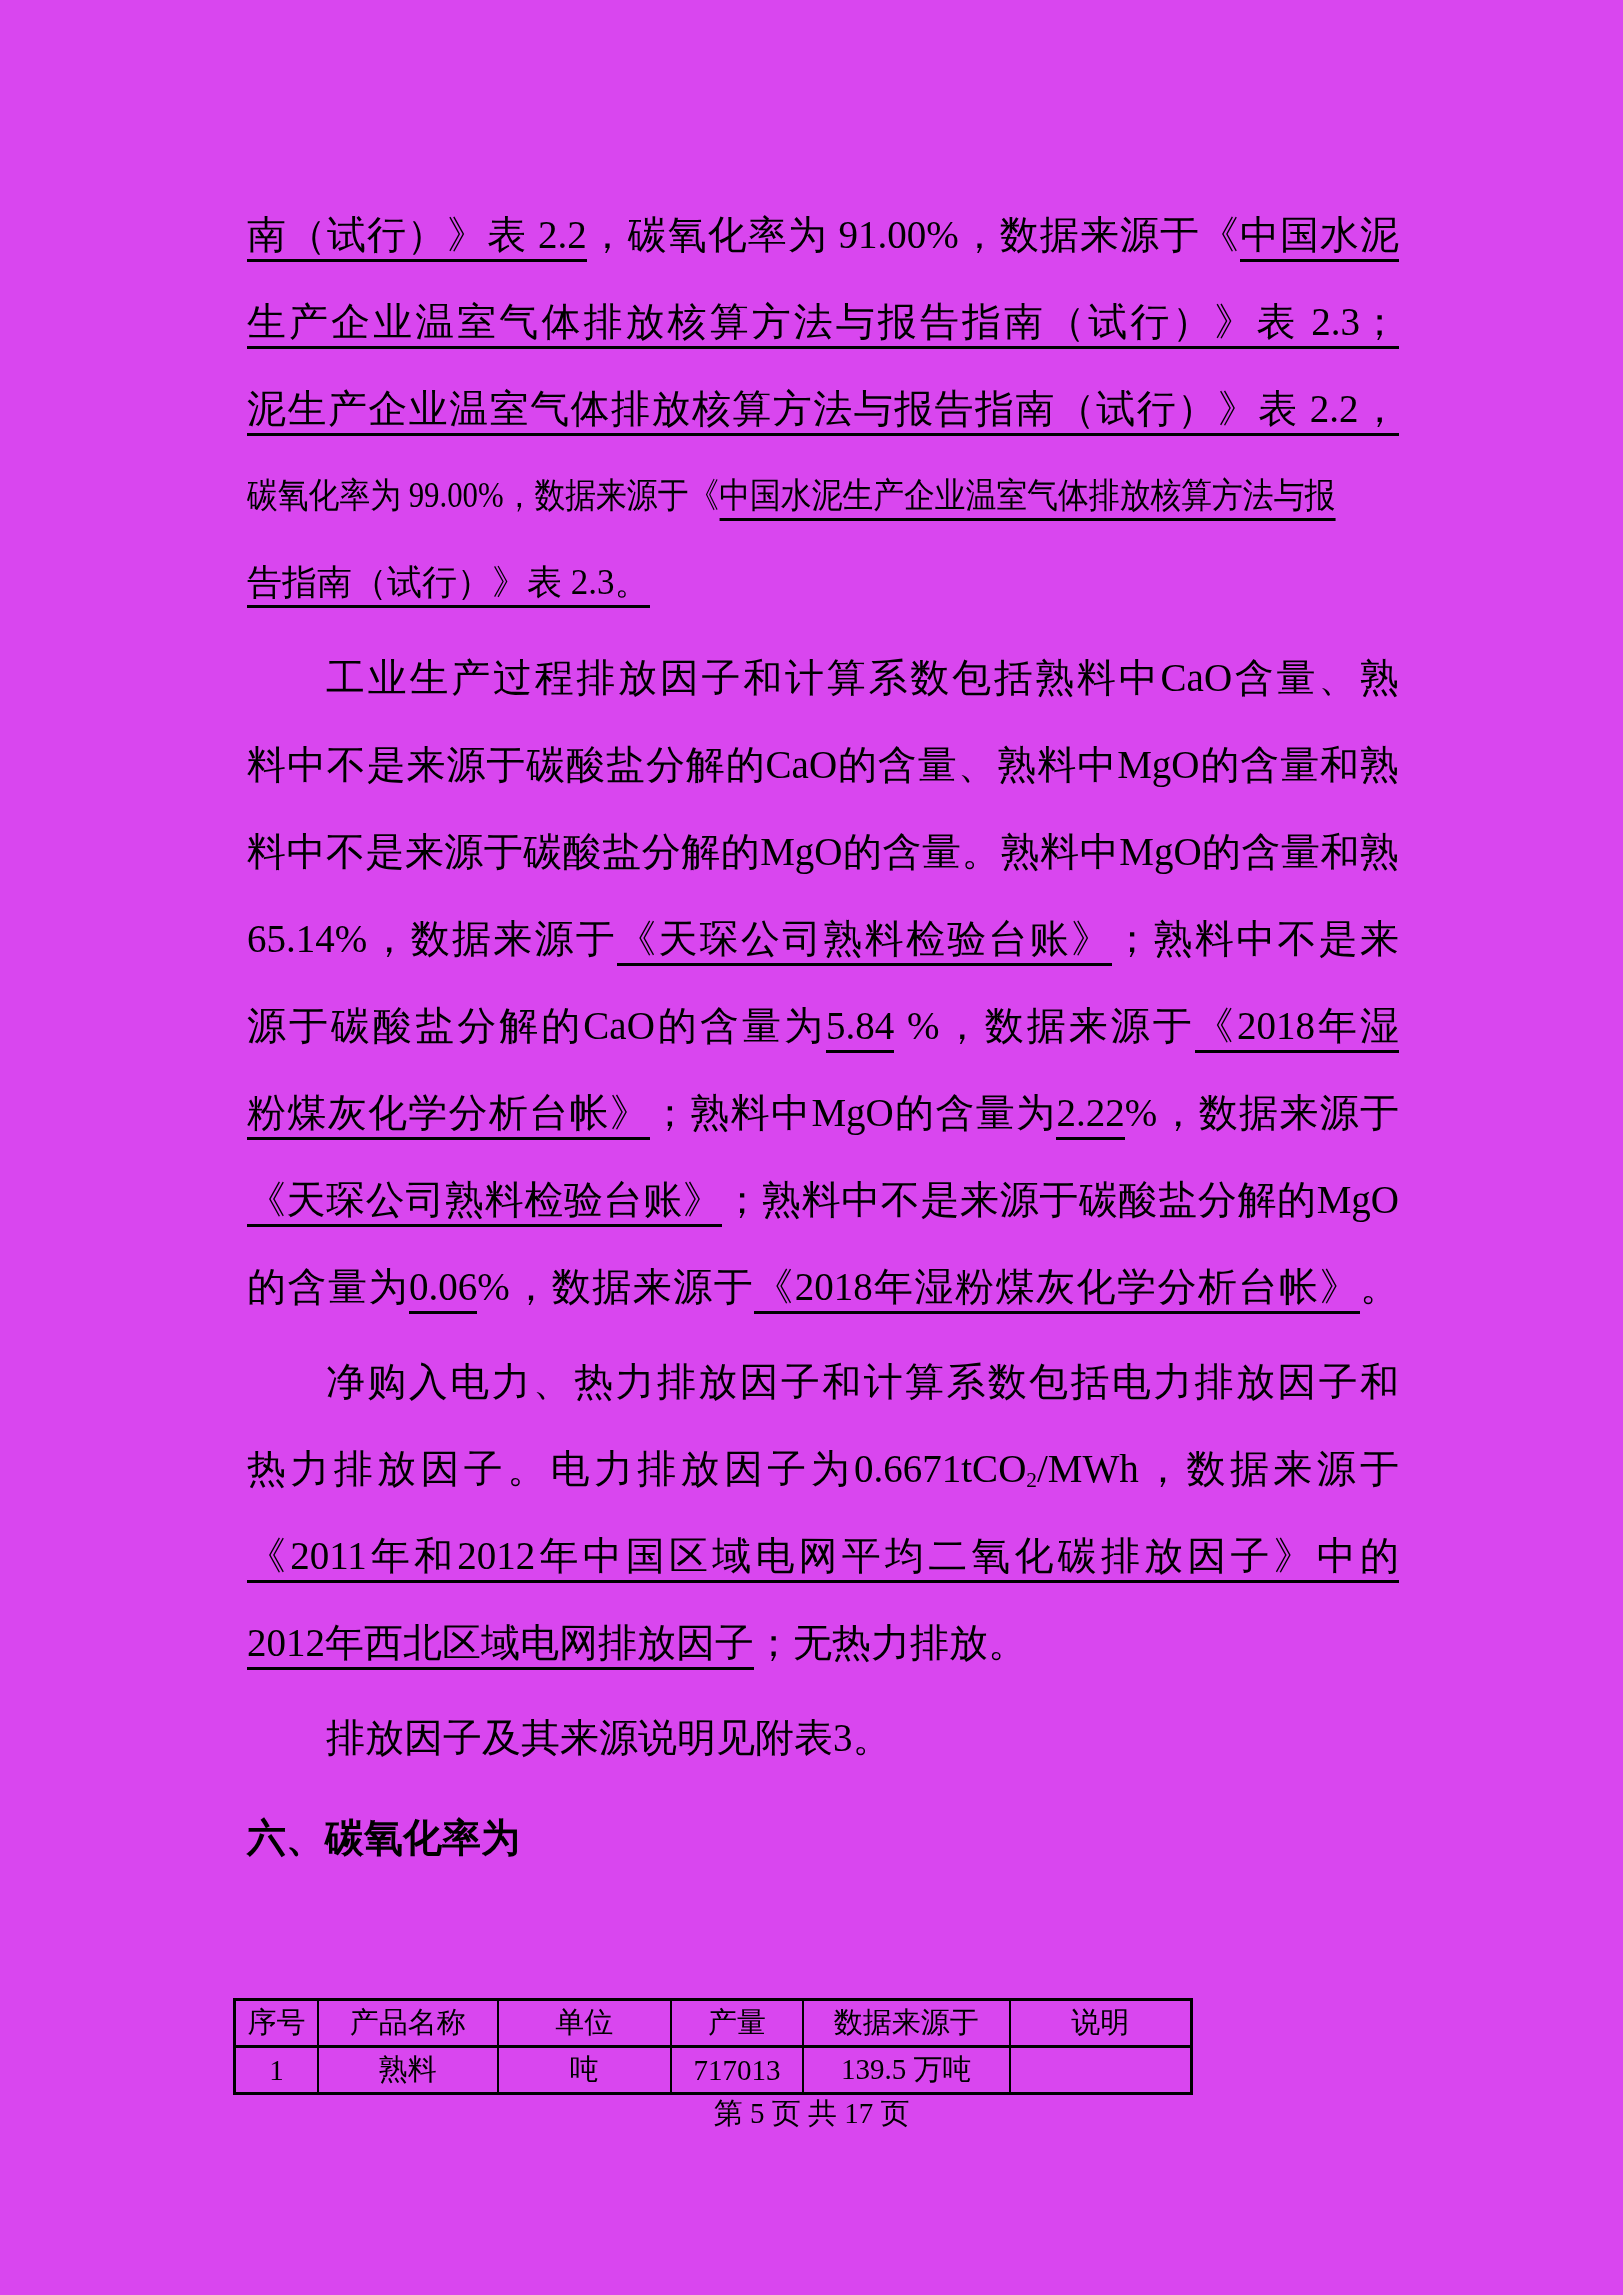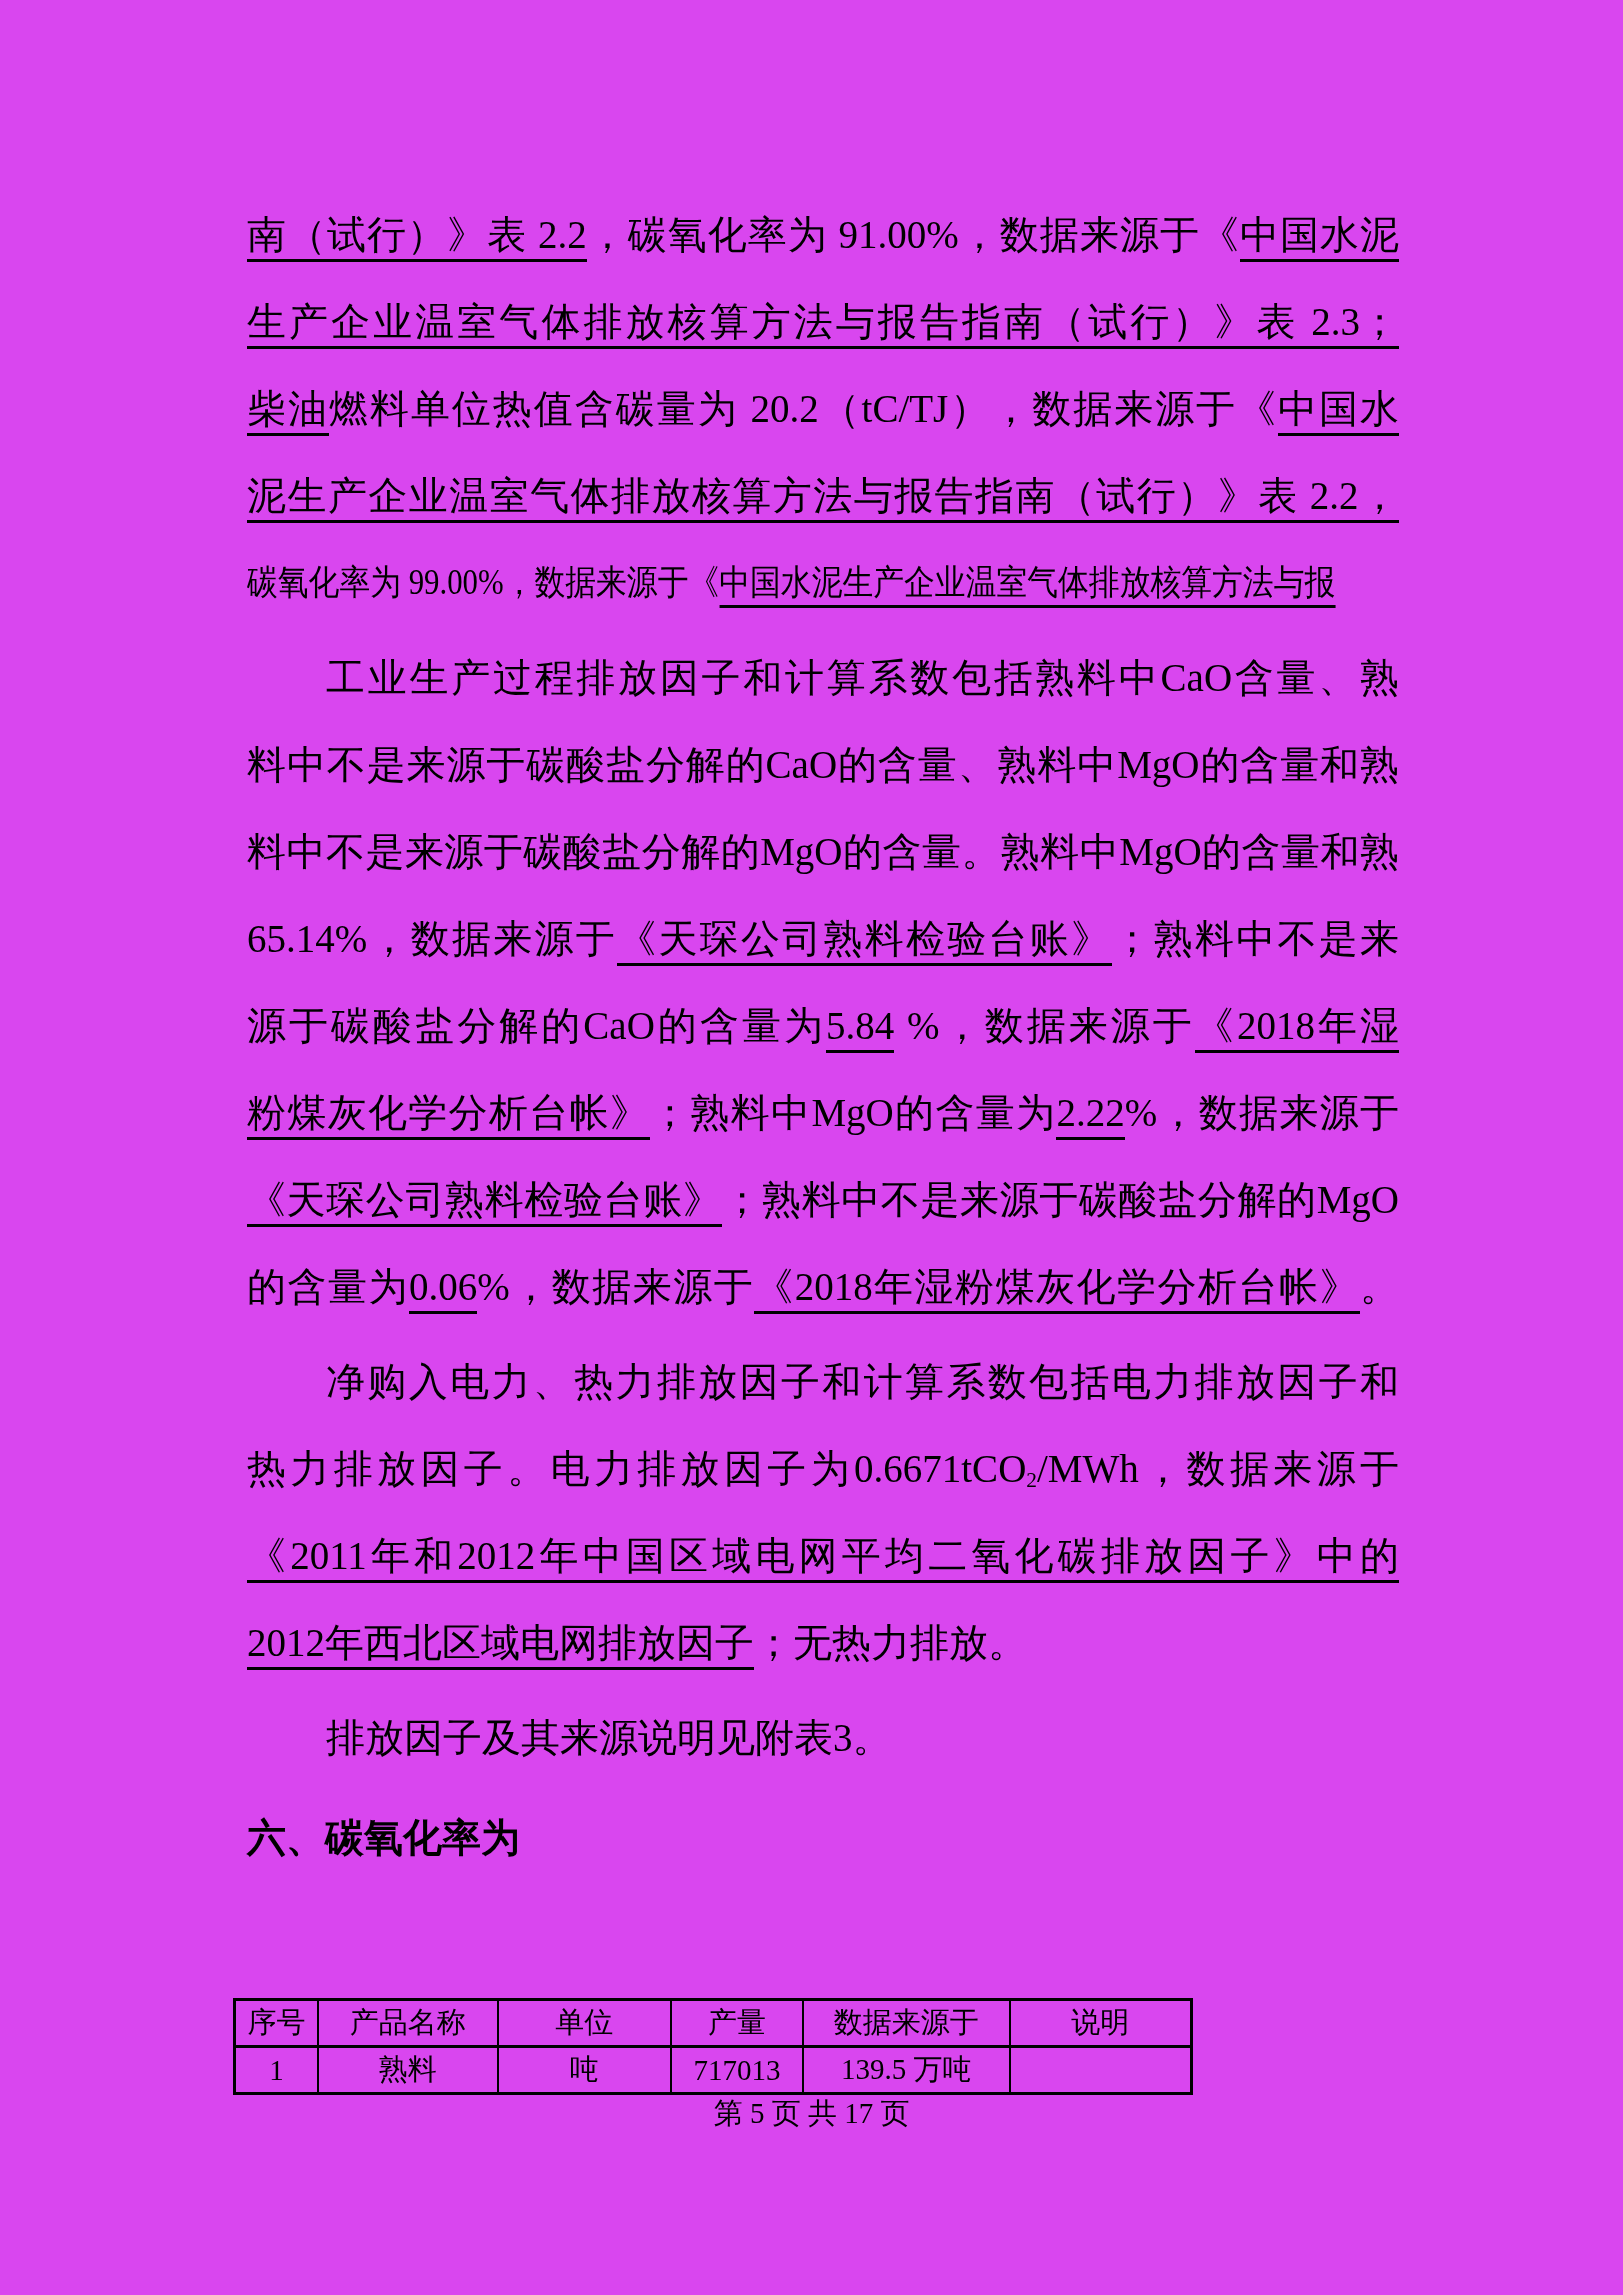--- a/index.html
+++ b/index.html
@@ -95,23 +95,23 @@
 </head>
 <body>
 
 <div class="page">
 
   <div class="content">
     <div>
         <div class="para">
           <div class="line justify"><span class="u">南（试行）》</span><span class="u">表 2.2</span><span>，碳氧化率为 91.00%，数据来源于《</span><span class="u">中国水泥</span></div>
           <div class="line justify"><span class="u">生产企业温室气体排放核算方法与报告指南（试行）》</span><span class="u">表 2.3；</span></div>
-          <div class="line justify"><span class="u">柴油</span><span>燃料单位热值含碳量为 20.2（tC/TJ），数据来源于《</span><span class="u">中国水</span></div>
           <div class="line justify"><span class="u">泥生产企业温室气体排放核算方法与报告指南（试行）》</span><span class="u">表 2.2，</span></div>
           <div class="line condensed"><span class="squeeze"><span>碳氧化率为 99.00%，数据来源于《</span><span class="u">中国水泥生产企业温室气体排放核算方法与报</span></span></div>
+          <div class="line condensed"><span class="u">告指南（试行）》</span><span class="u">表 2.3。</span></div>
         </div>
         <div class="para">
           <div class="line justify indent"><span>工业生产过程排放因子和计算系数包括熟料中CaO含量、熟</span></div>
           <div class="line justify"><span>料中不是来源于碳酸盐分解的CaO的含量、熟料中MgO的含量和熟</span></div>
           <div class="line justify"><span>料中不是来源于碳酸盐分解的MgO的含量。熟料中MgO的含量和熟</span></div>
           <div class="line justify"><span>65.14%，数据来源于</span><span class="u">《天琛公司熟料检验台账》</span><span>；熟料中不是来</span></div>
           <div class="line justify"><span>源于碳酸盐分解的CaO的含量为</span><span class="u">5.84</span><span> %，数据来源于</span><span class="u">《2018年湿</span></div>
           <div class="line justify"><span class="u">粉煤灰化学分析台帐》</span><span>；熟料中MgO的含量为</span><span class="u">2.22</span><span>%，数据来源于</span></div>
           <div class="line justify"><span class="u">《天琛公司熟料检验台账》</span><span>；熟料中不是来源于碳酸盐分解的MgO</span></div>
           <div class="line justify"><span>的含量为</span><span class="u">0.06</span><span>%，数据来源于</span><span class="u">《2018年湿粉煤灰化学分析台帐》</span><span>。</span></div>

